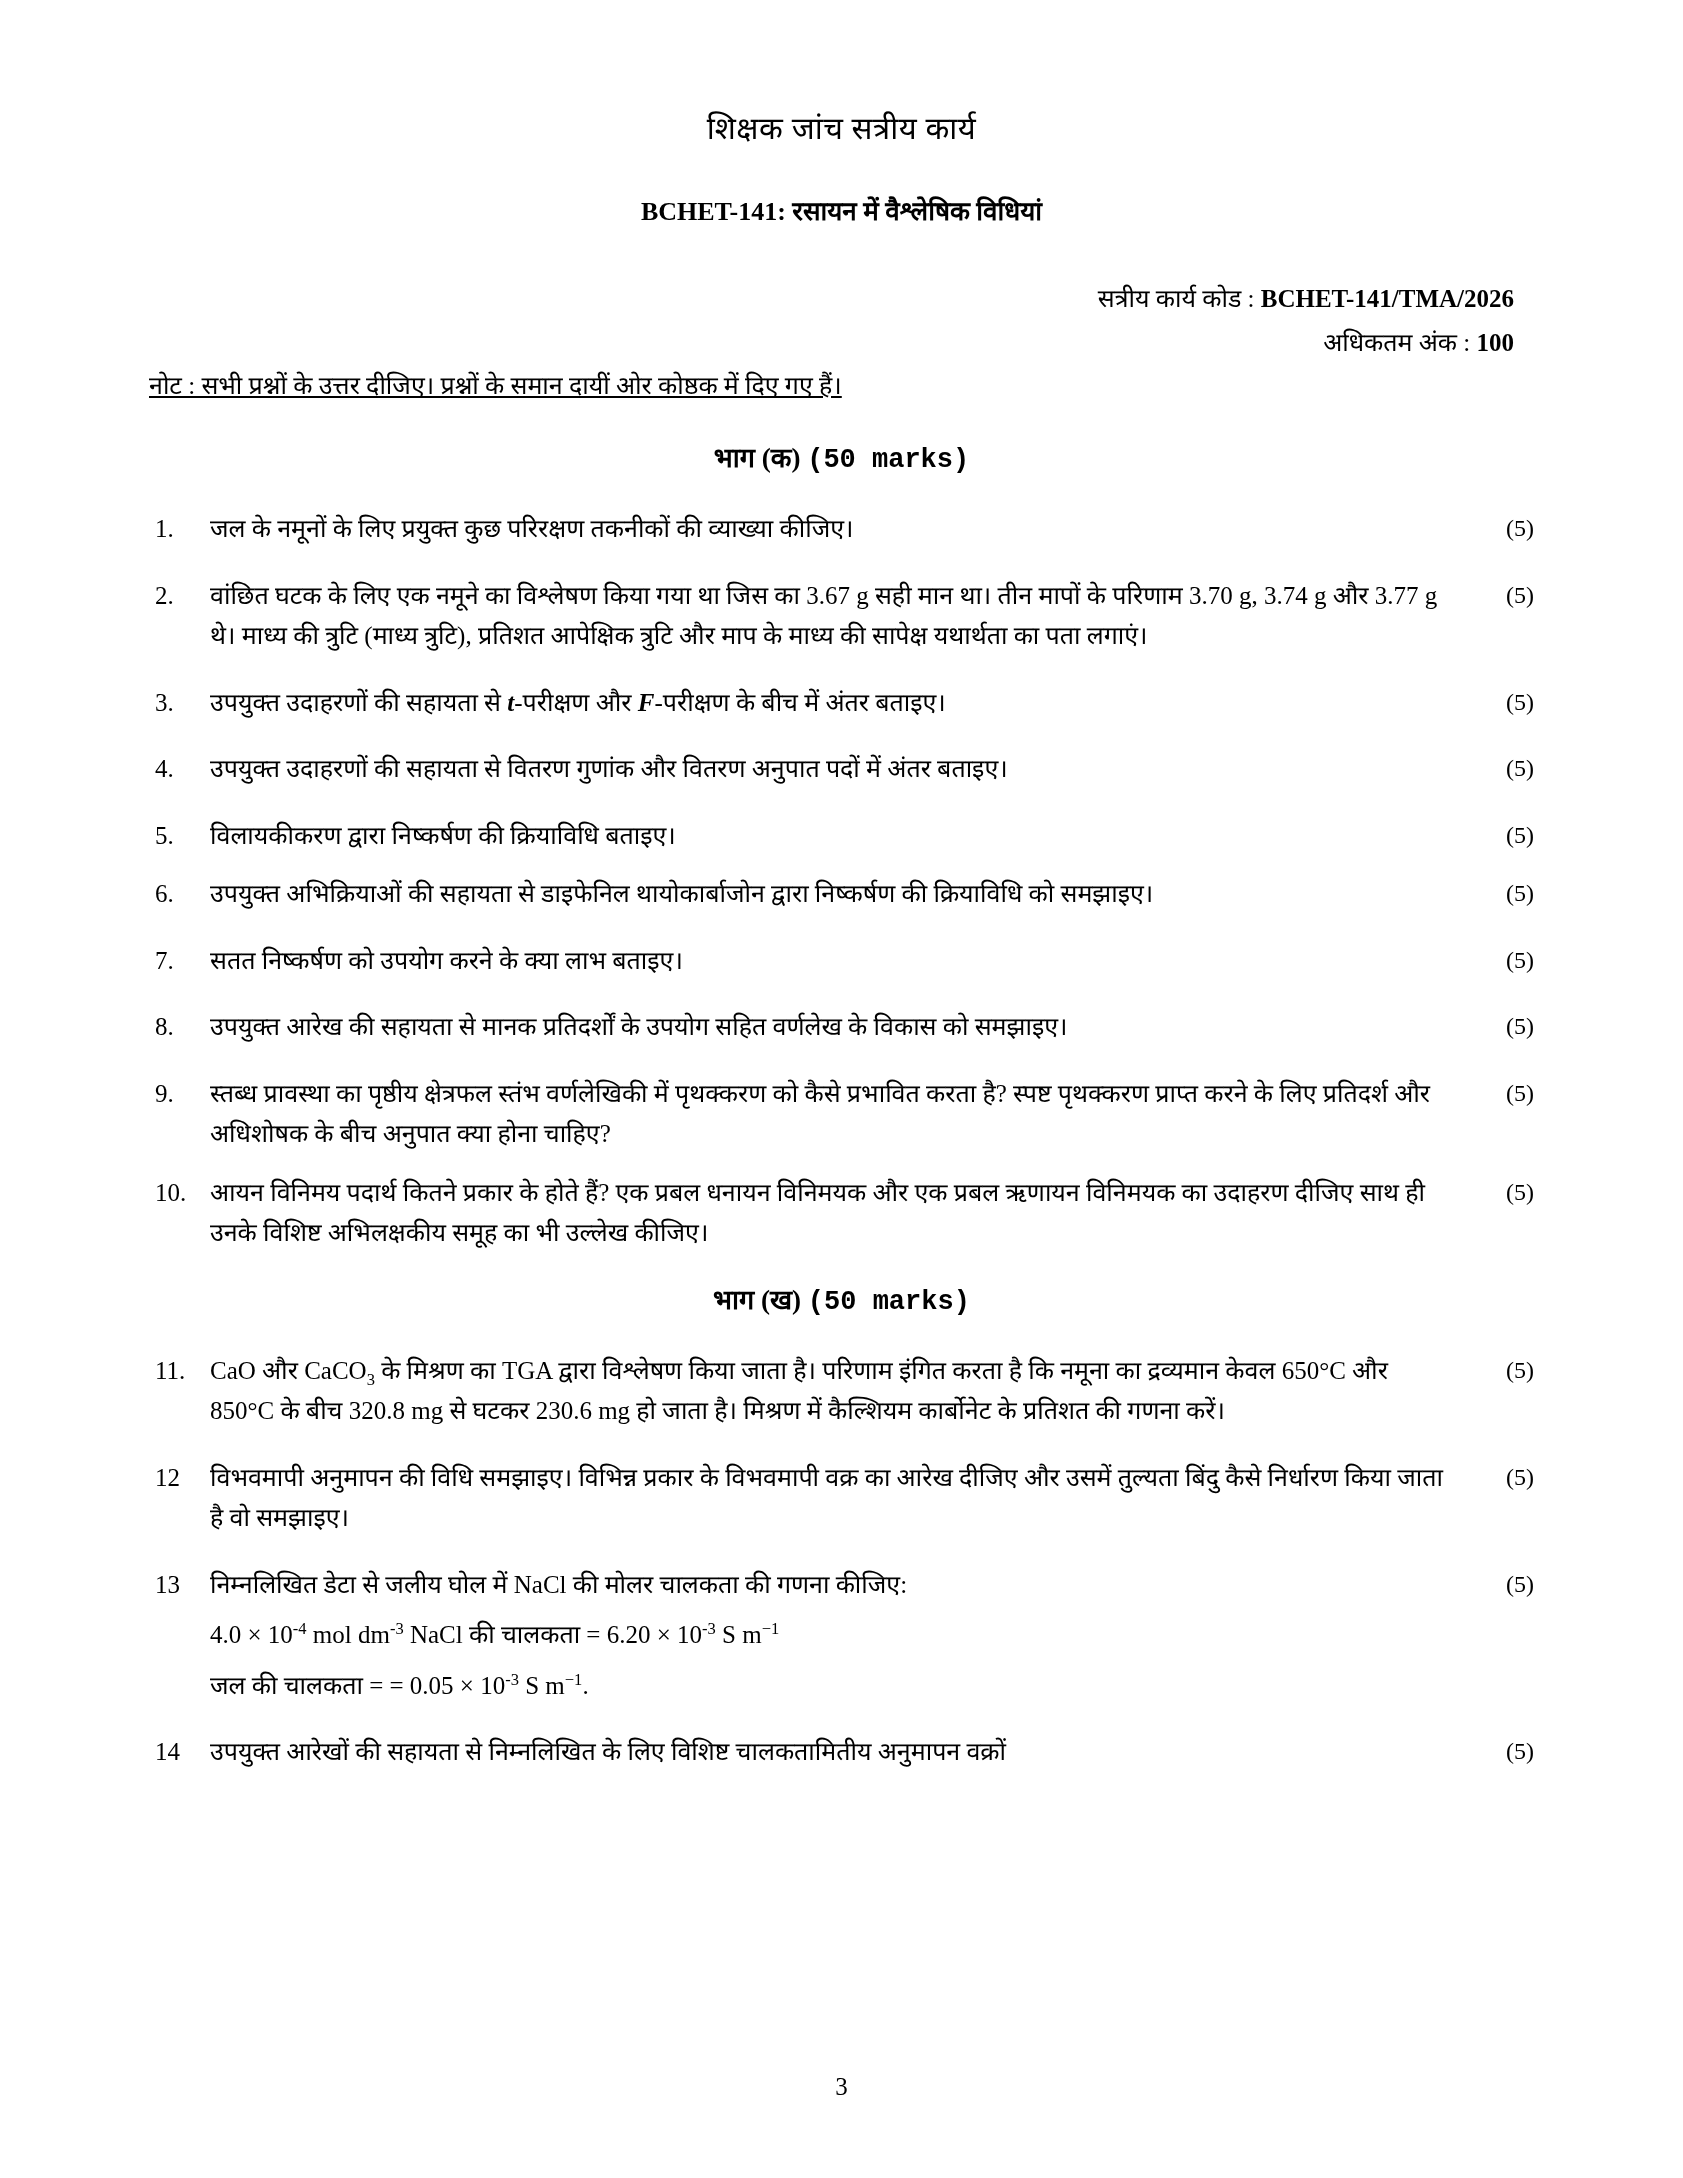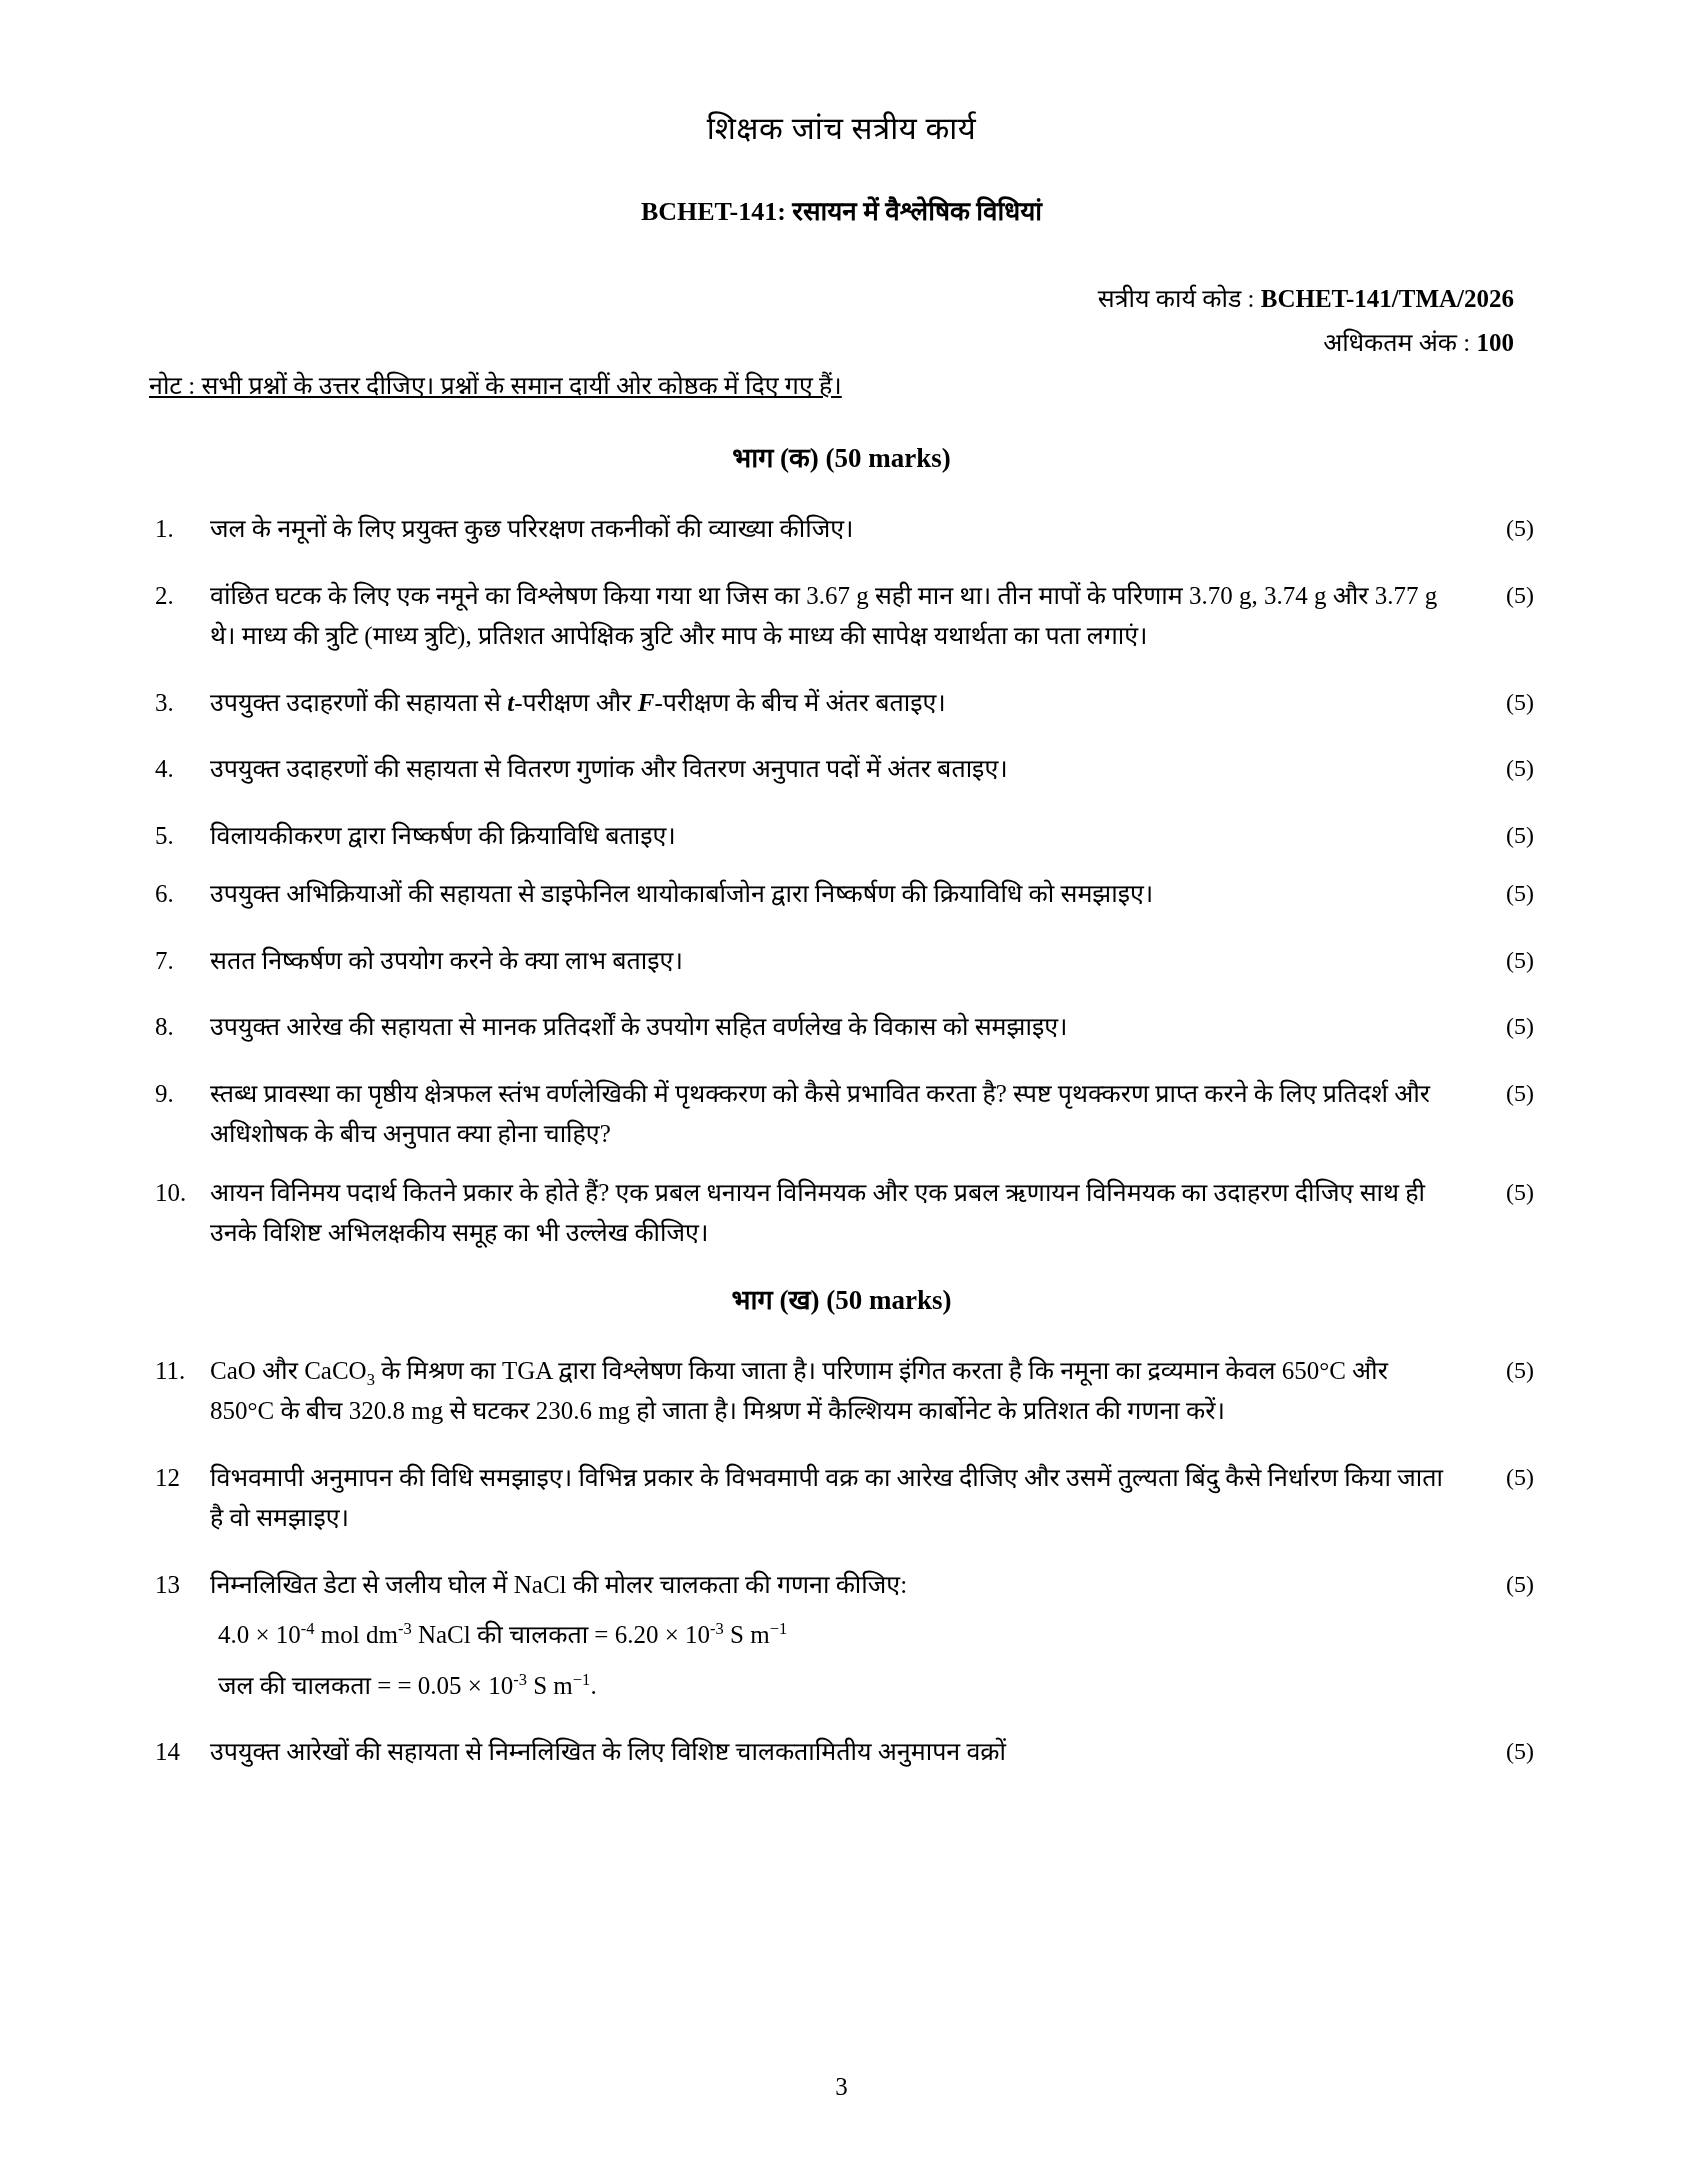--- a/index.html
+++ b/index.html
@@ -64,21 +64,21 @@
   }
 
   
   .section-head {
     text-align: center;
     font-size: 27px;
     font-weight: bold;
     margin: 26px 0 34px 0;
   }
   .section-head .marks {
-    font-family: Liberation Serif, serif;
+    font-family: Liberation Mono, monospace;
     text-align: center;
   }
 
   
   .q-list {
     margin: 0;
     padding: 0;
   }
   .q-row {
     display: flex;
@@ -97,21 +97,20 @@
   .q-body {
     flex: 1 1 auto;
     font-size: 25px;
     line-height: 1.62;
     text-align: left;
     padding-right: 24px;
   }
   .q-body .sub-line {
     display: block;
     margin-top: 10px;
-    margin-left: 8px;
   }
   .q-marks {
     flex: 0 0 61px;
     font-size: 24px;
     line-height: 1.62;
     text-align: right;
   }
 
   
   .formula {

